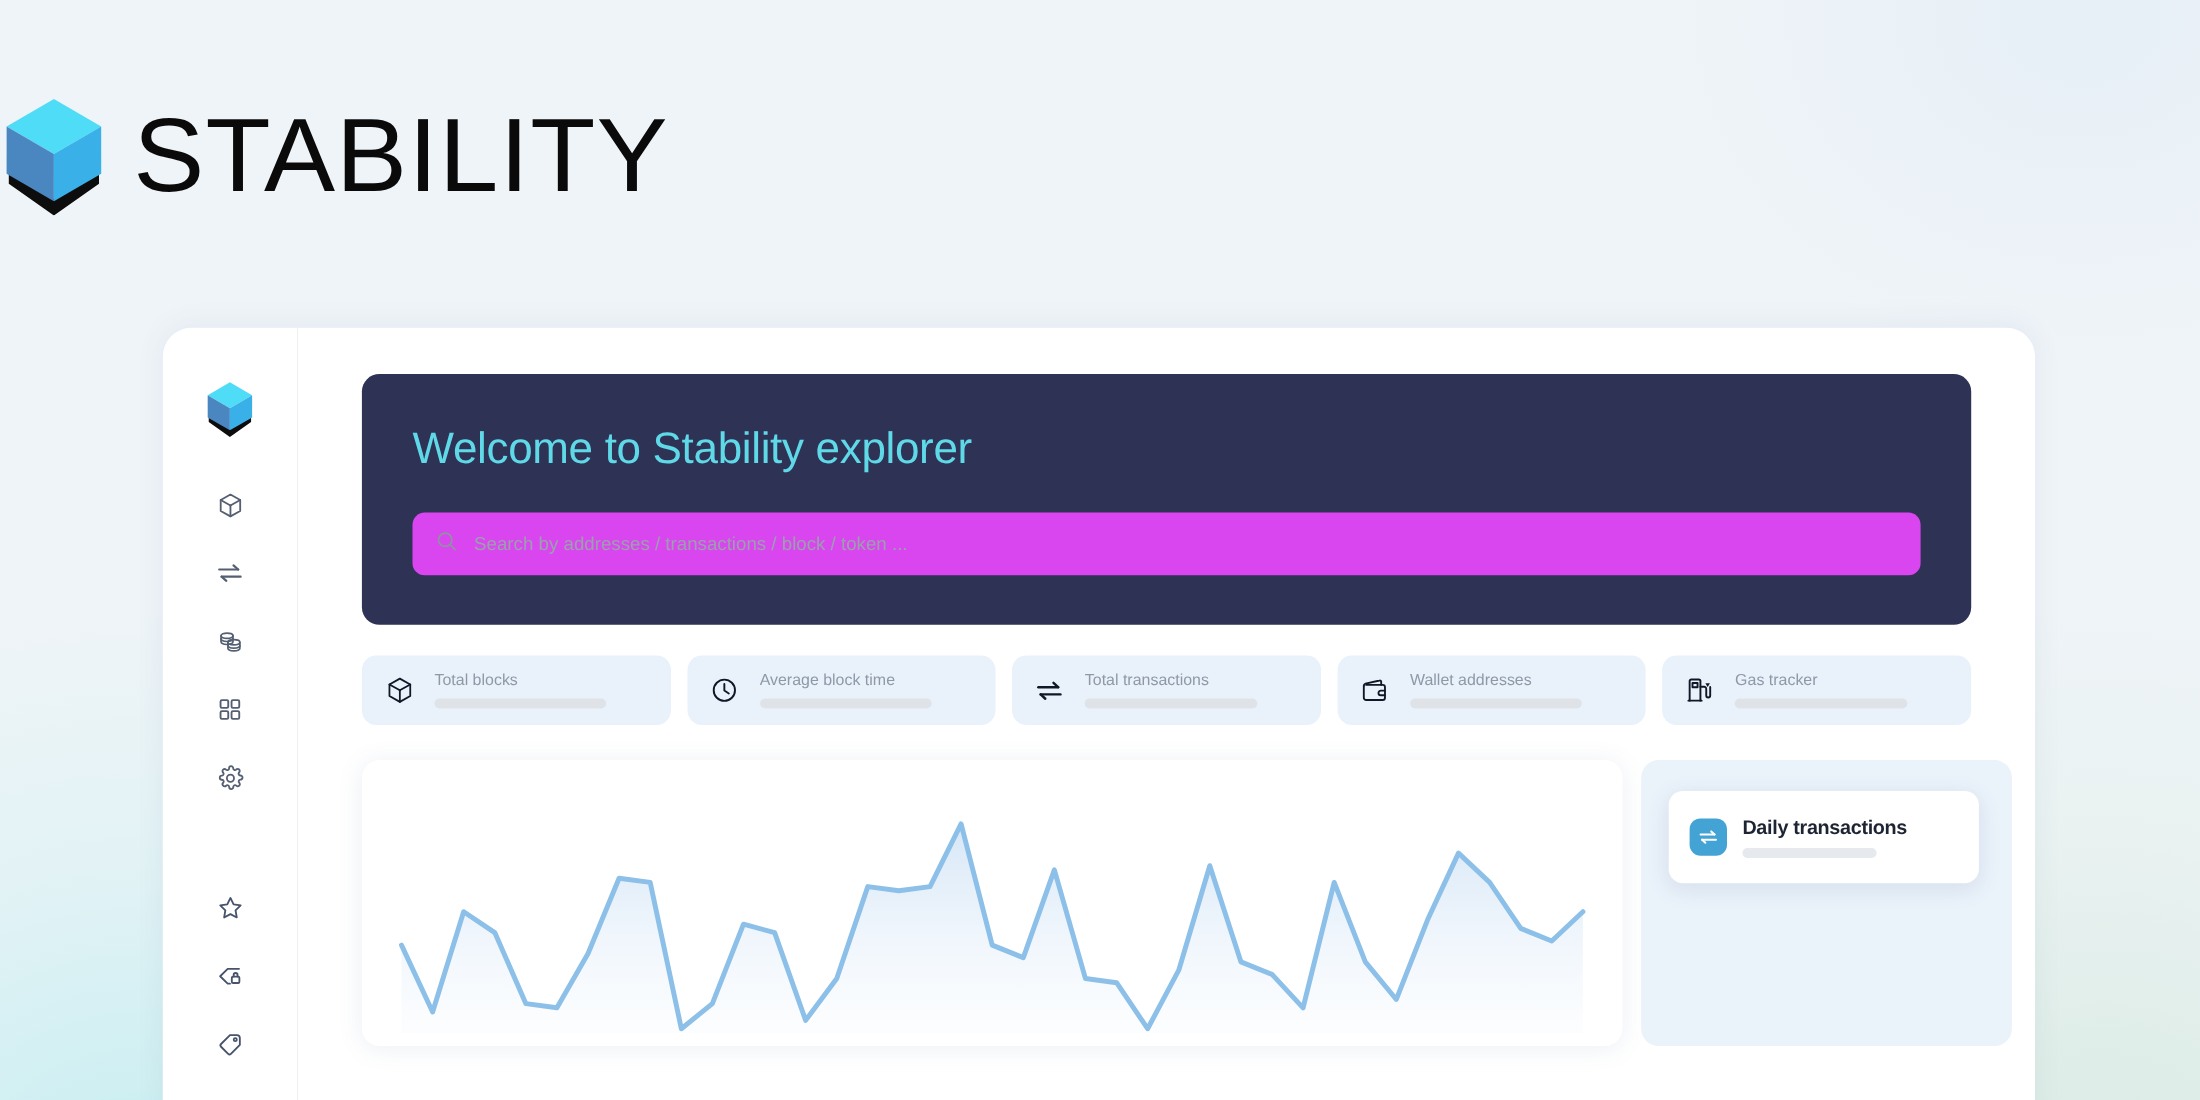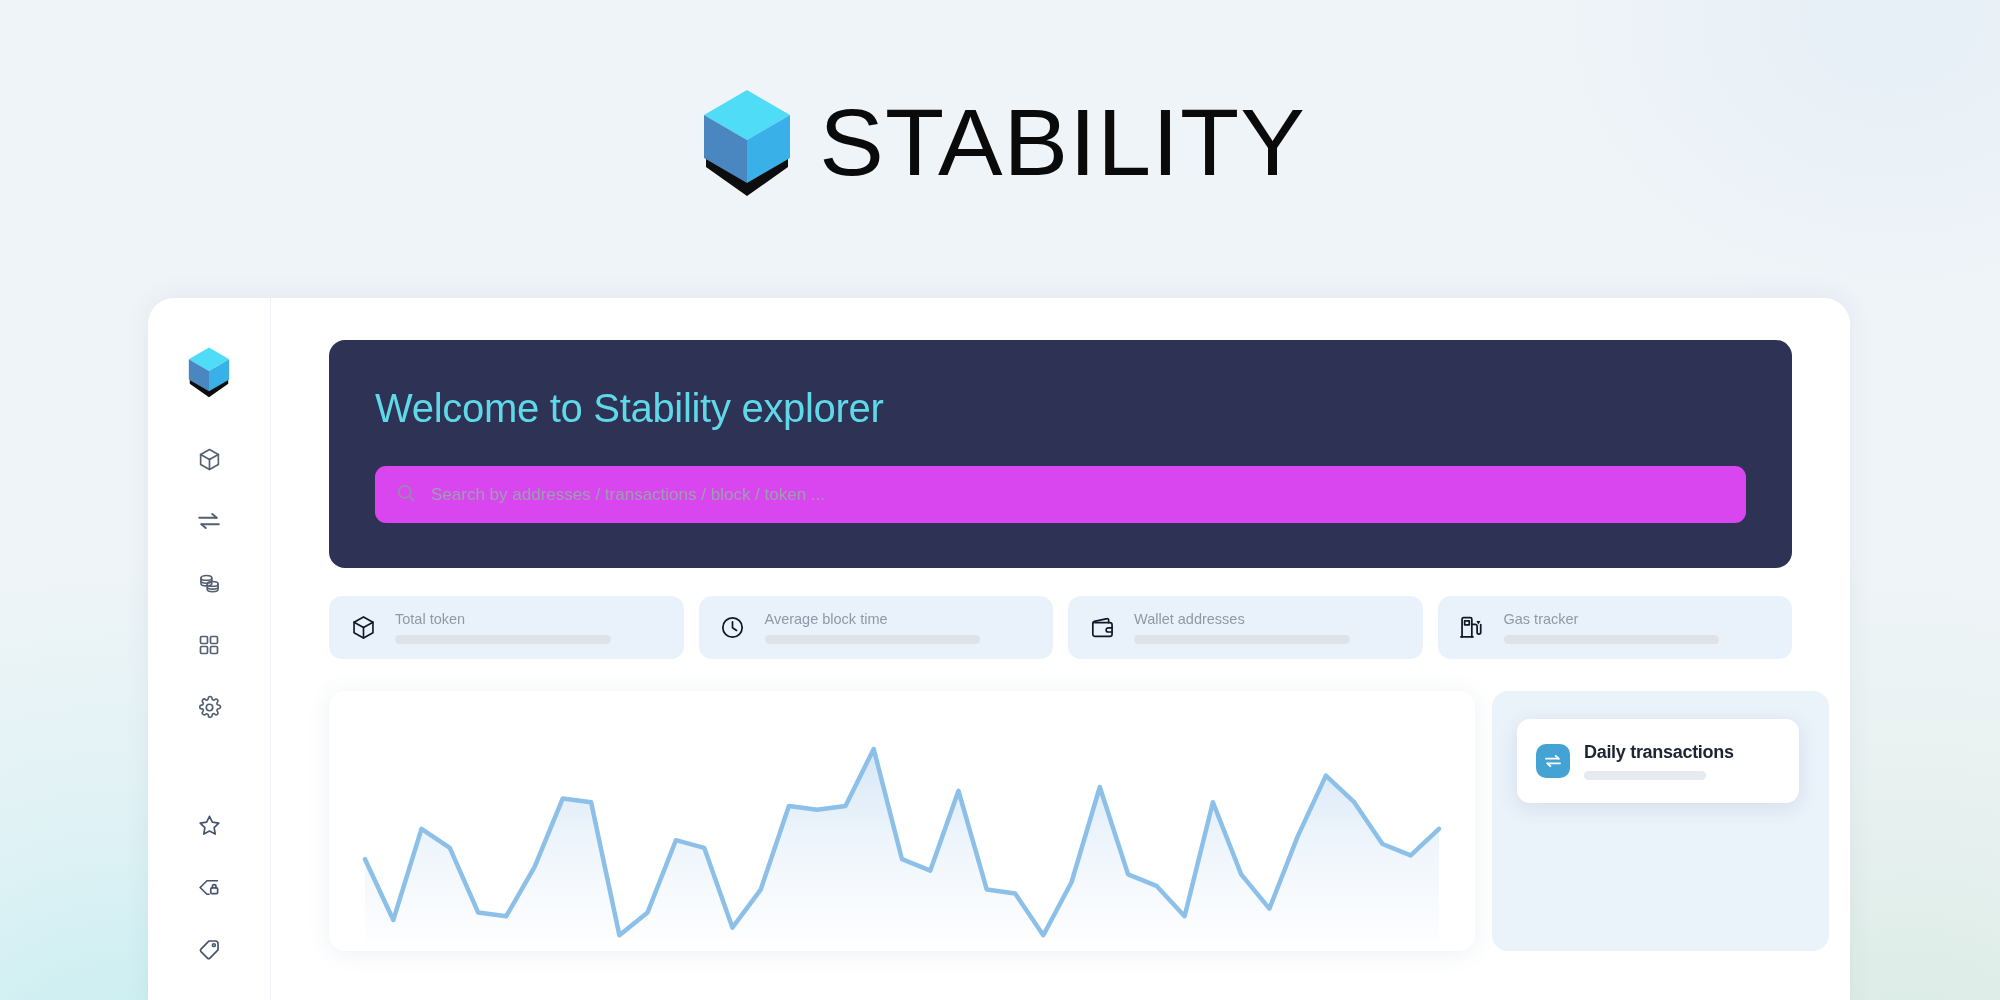--- a/index.html
+++ b/index.html
@@ -49,21 +49,20 @@
 
   
   .brand {
     position: absolute;
     top: 86px;
     left: 0;
     width: 2000px;
     height: 112px;
     display: flex;
     align-items: center;
-    justify-content: center;
     gap: 28px;
     z-index: 4;
   }
   .brand-logo {
     width: 98px;
     height: 108px;
     position: relative;
   }
   .brand-word {
     font-size: 95px;
@@ -422,38 +421,52 @@
       <div class="stat-card">
         <span class="stat-ico">
           <svg width="27" height="27" viewBox="0 0 24 24" fill="none" stroke="#101828" stroke-width="1.45" stroke-linecap="round" stroke-linejoin="round">
             <path d="M12 2.6 L20.4 7.3 V16.7 L12 21.4 L3.6 16.7 V7.3 Z"></path>
             <path d="M12 12 L20.4 7.3"></path>
               <path d="M12 12 L3.6 7.3"></path>
               <path d="M12 12 V21.4"></path>
           </svg>
         </span>
         <div class="stat-body">
-          <div class="stat-label">Total token</div>
+          <div class="stat-label">Total blocks</div>
           <div class="skel"></div>
         </div>
       </div>
 
       <div class="stat-card">
         <span class="stat-ico">
           <svg width="27" height="27" viewBox="0 0 24 24" fill="none" stroke="#101828" stroke-width="1.55" stroke-linecap="round" stroke-linejoin="round">
             <circle cx="12" cy="12" r="8.6"></circle>
             <path d="M12 6.9 V12.2 L15.6 14.6"></path>
           </svg>
         </span>
         <div class="stat-body">
           <div class="stat-label">Average block time</div>
           <div class="skel"></div>
         </div>
       </div>
 
+      <div class="stat-card">
+        <span class="stat-ico">
+          <svg width="28" height="28" viewBox="0 0 24 24" fill="none" stroke="#101828" stroke-width="1.9" stroke-linecap="round" stroke-linejoin="round">
+            <path d="M3.4 9.2 H18.8"></path>
+              <path d="M15.2 5.8 L18.8 9.2"></path>
+            <path d="M20.6 14.8 H5.2"></path>
+              <path d="M8.8 18.2 L5.2 14.8"></path>
+          </svg>
+        </span>
+        <div class="stat-body">
+          <div class="stat-label">Total transactions</div>
+          <div class="skel"></div>
+        </div>
+      </div>
 
       <div class="stat-card">
         <span class="stat-ico">
           <svg width="27" height="27" viewBox="0 0 24 24" fill="none" stroke="#101828" stroke-width="1.5" stroke-linecap="round" stroke-linejoin="round">
             <path d="M3.4 8.4 V18 a1.9 1.9 0 0 0 1.9 1.9 H18.6 a1.9 1.9 0 0 0 1.9-1.9 V9.6 a1.9 1.9 0 0 0-1.9-1.9 H5.3"></path>
             <path d="M3.4 8.4 a1.9 1.9 0 0 1 1.35-1.82 L16.2 4.1 a1 1 0 0 1 1.25.97 V7.7"></path>
             <path d="M20.5 12.3 H17.1 a1.85 1.85 0 0 0 0 3.7 H20.5"></path>
           </svg>
         </span>
         <div class="stat-body">

